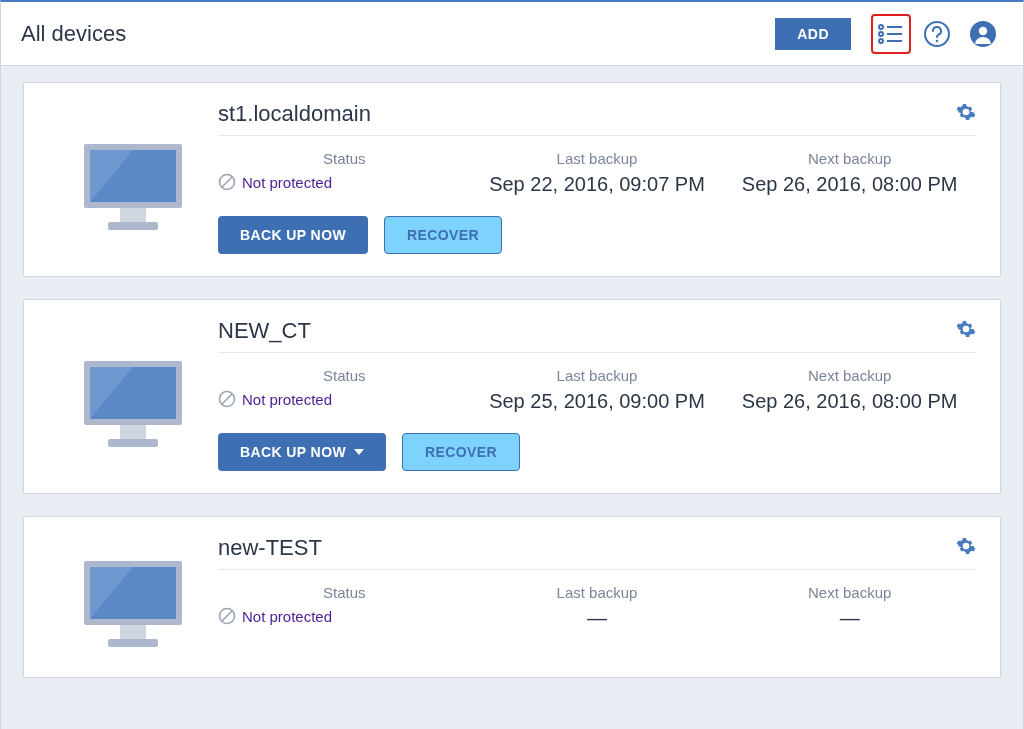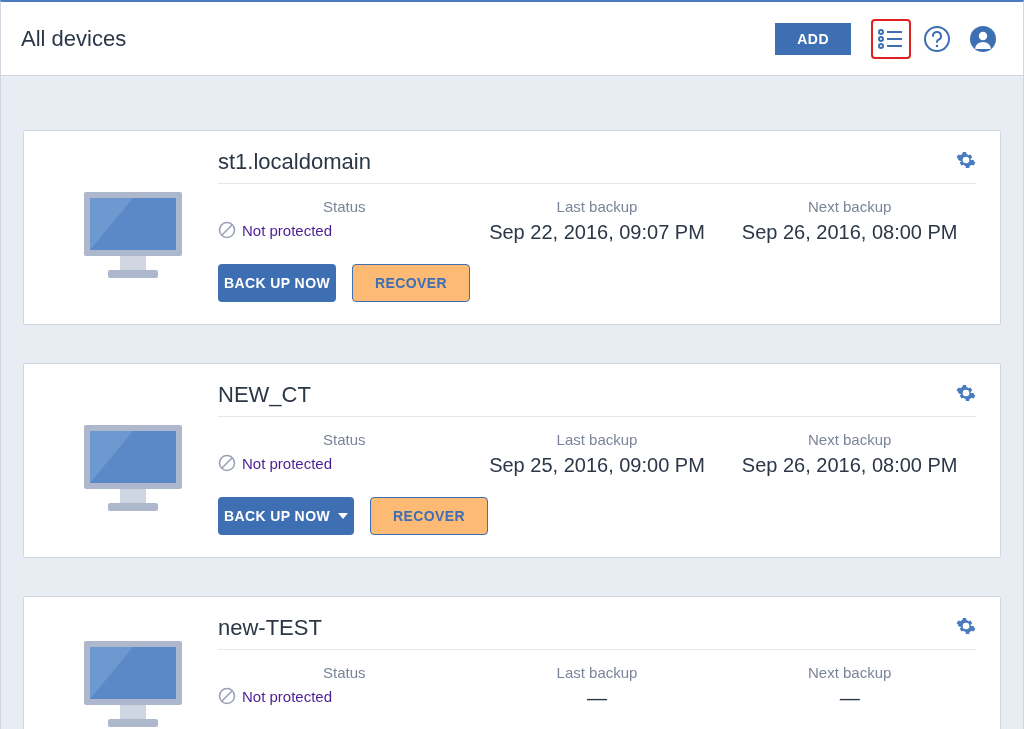--- a/index.html
+++ b/index.html
@@ -6,21 +6,21 @@
 body {
   font-family: -apple-system, BlinkMacSystemFont, "Segoe UI", Arial, sans-serif;
   background: #e8edf4;
   width: 1024px;
   height: 729px;
   overflow: hidden;
   color: #2b3647;
 }
 .topbar {
   background: #fff;
-  height: 76px;
+  height: 66px;
   border: 1px solid #d0d6e0;
   border-top: 2px solid #4a7bc0;
   display: flex;
   align-items: center;
   padding: 0 20px;
 }
 .page-title {
   font-size: 22px;
   color: #2b3647;
   font-weight: 400;
@@ -59,21 +59,20 @@
   border-right: 1px solid #d0d6e0;
   border-bottom: 1px solid #d0d6e0;
 }
 .device-card {
   background: #fff;
   border: 1px solid #d0d6e0;
   border-radius: 2px;
   padding: 18px 24px 22px 24px;
   margin-bottom: 22px;
   display: flex;
-  margin-top: 38px;
 }
 .device-icon-col {
   width: 170px;
   display: flex;
   align-items: center;
   justify-content: center;
   padding-top: 20px;
 }
 .device-body {
   flex: 1;
@@ -115,31 +114,31 @@
   gap: 6px;
   color: #4c1d95;
   font-size: 15px;
 }
 .actions { display: flex; gap: 16px; }
 .btn-primary {
   background: #3e6fb3;
   color: #fff;
   border: none;
   border-radius: 4px;
-  padding: 11px 6px;
+  padding: 11px 22px;
   font-size: 14px;
   font-weight: 700;
   letter-spacing: 0.4px;
   cursor: pointer;
   display: flex;
   align-items: center;
   gap: 8px;
 }
 .btn-outline {
-  background: #fdba74;
+  background: #7dd3fc;
   color: #3e6fb3;
   border: 1px solid #3e6fb3;
   border-radius: 4px;
   padding: 10px 22px;
   font-size: 14px;
   font-weight: 700;
   letter-spacing: 0.4px;
   cursor: pointer;
 }
 .chev-down {

